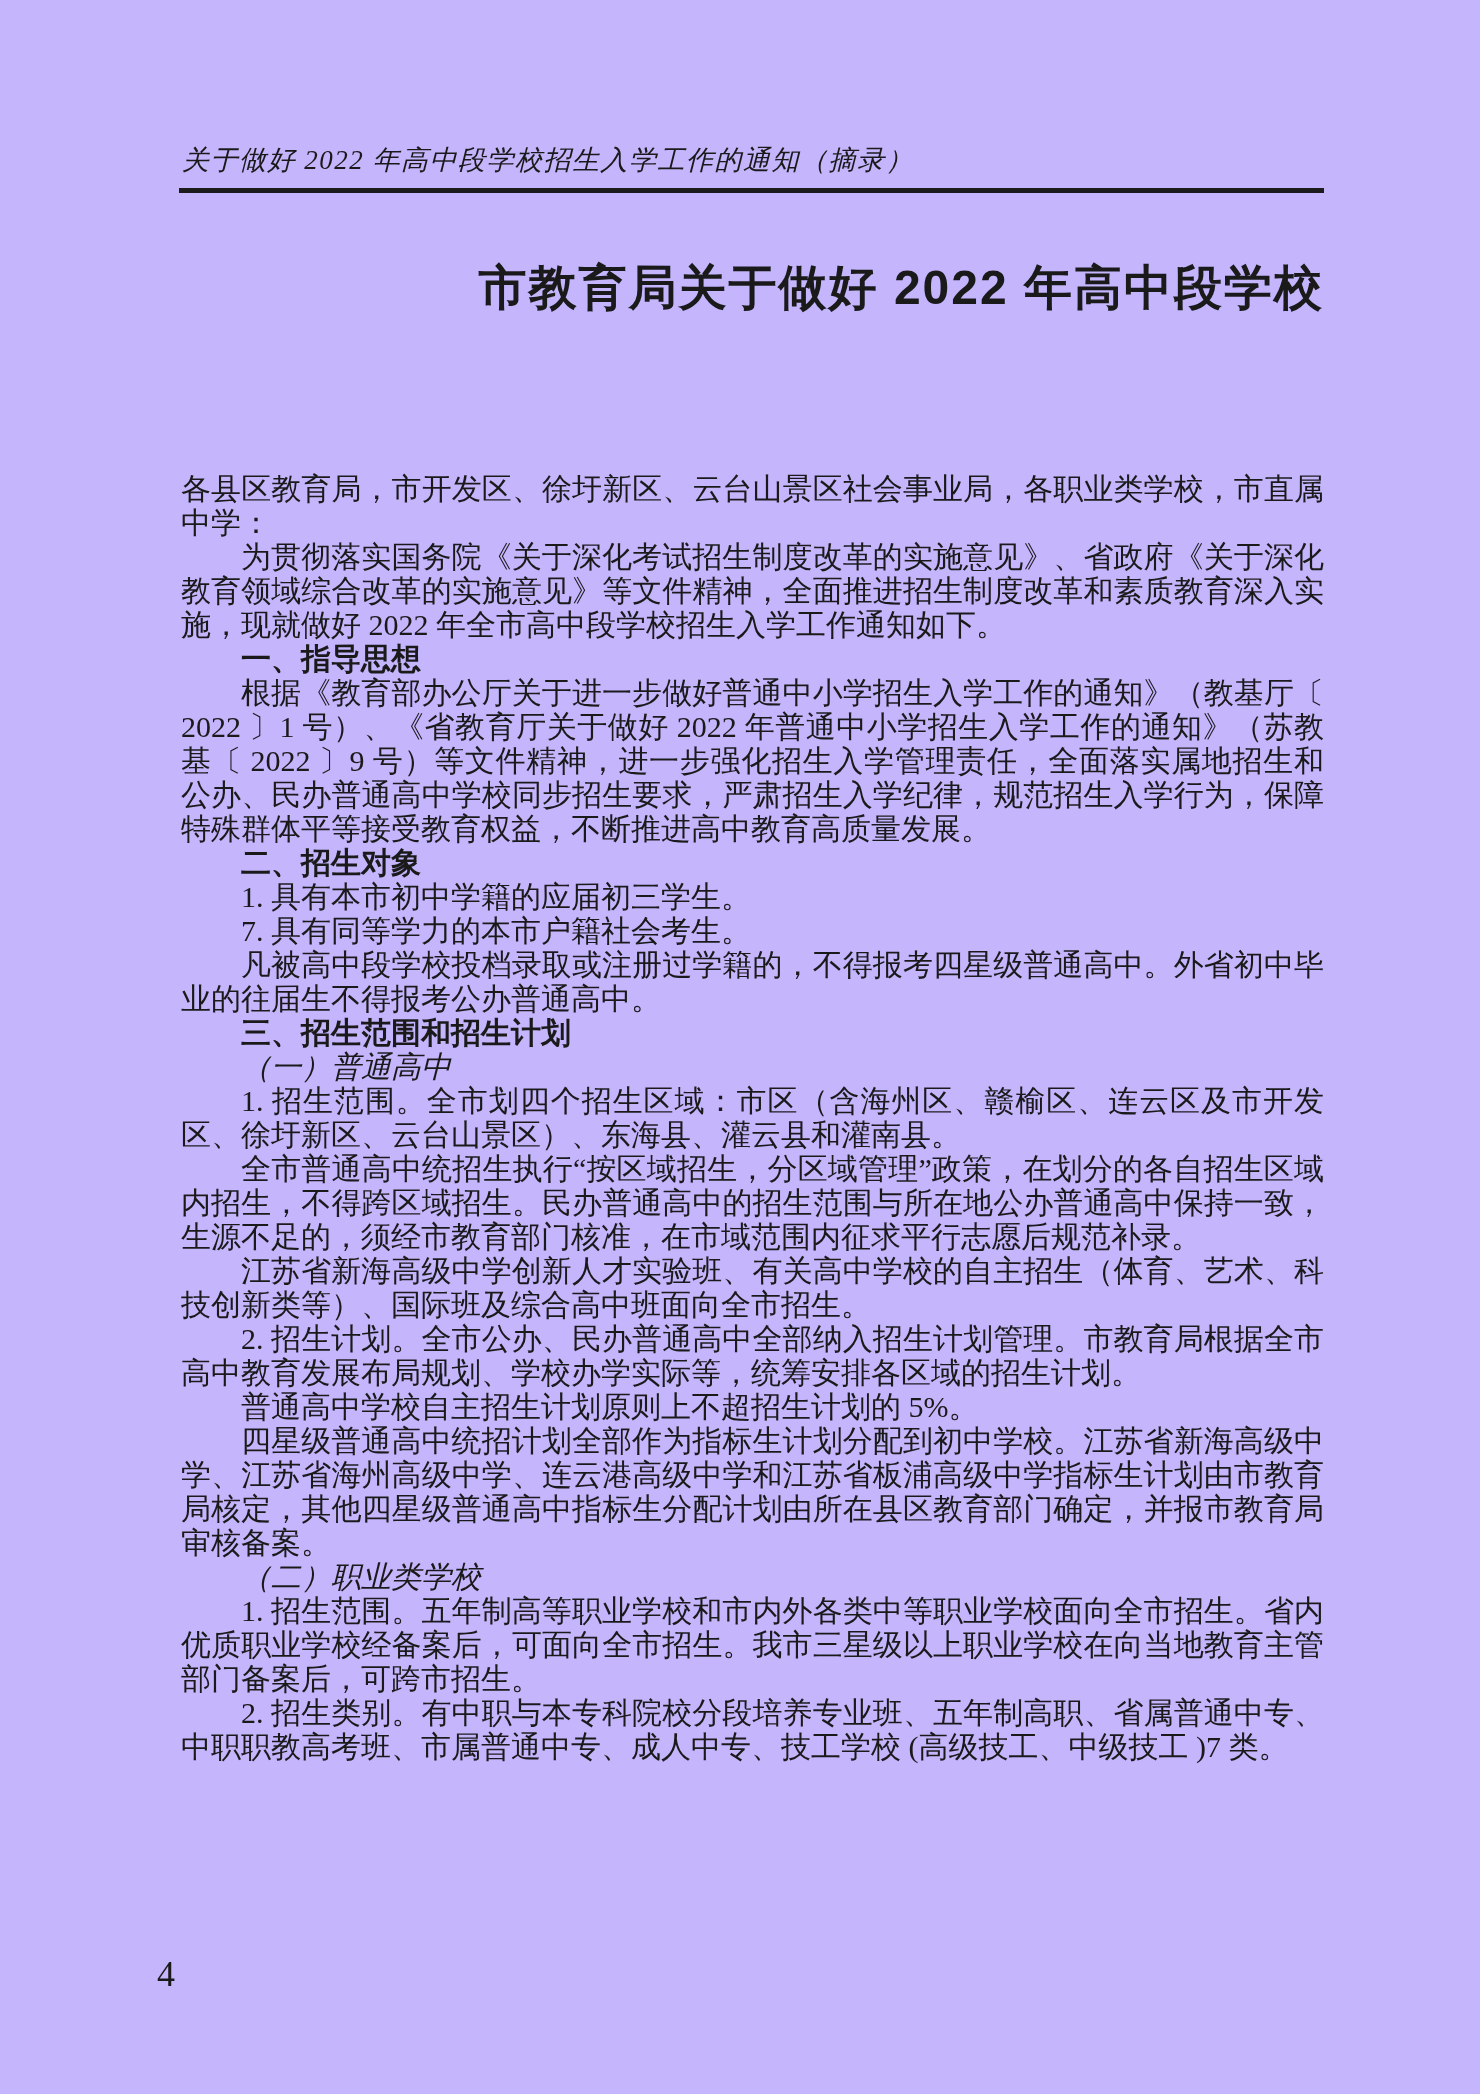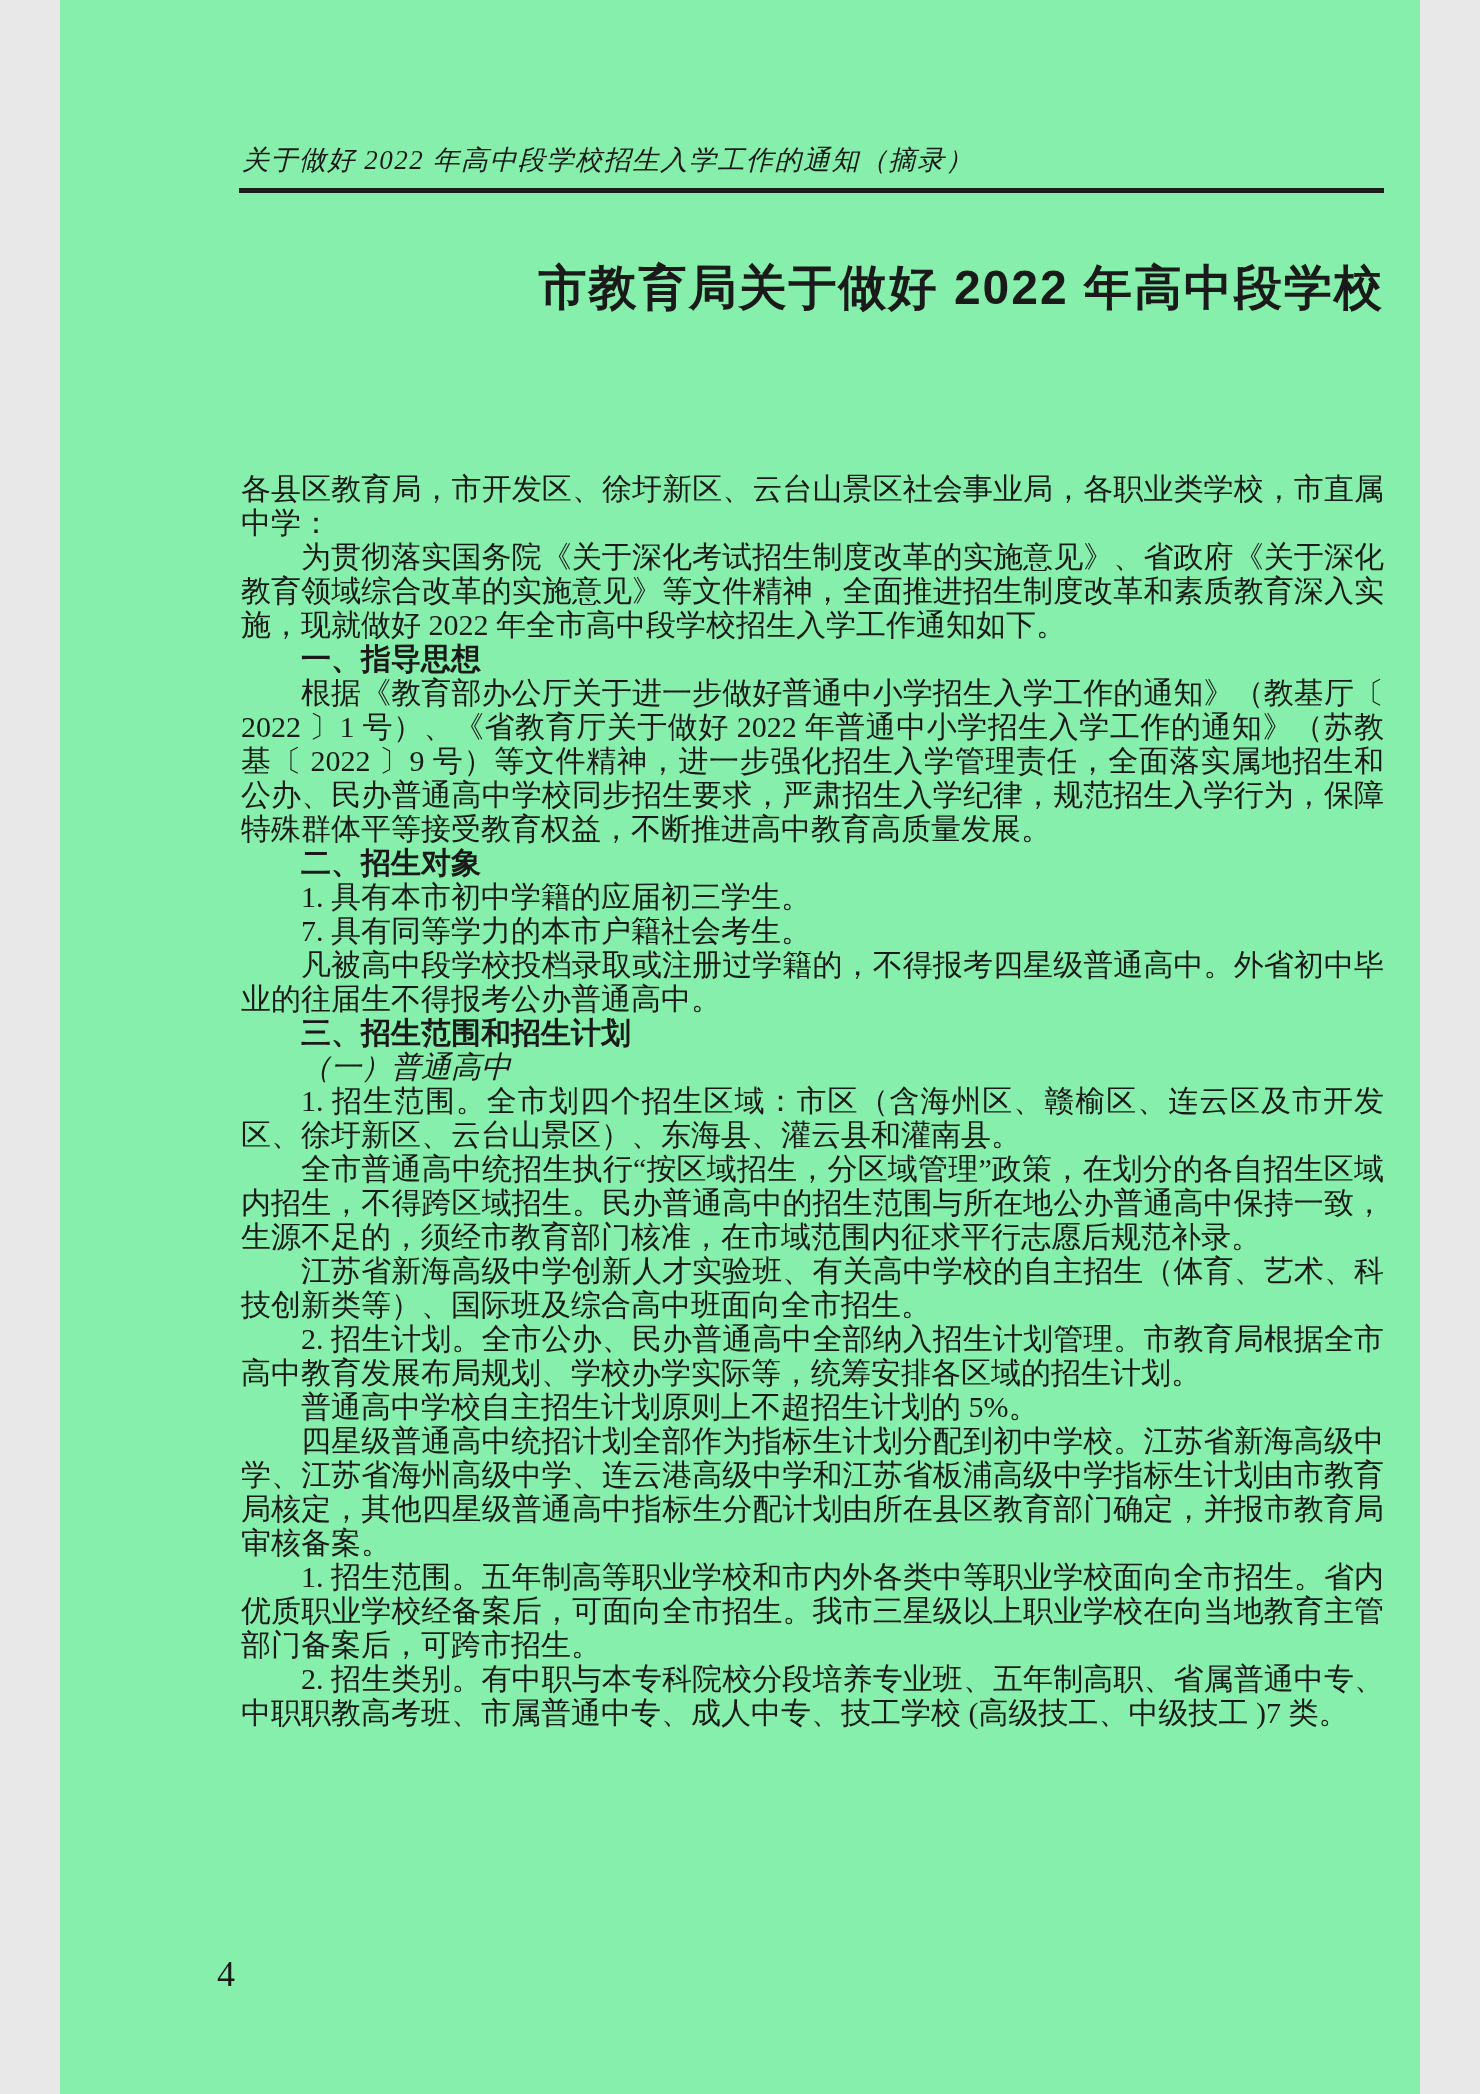--- a/index.html
+++ b/index.html
@@ -1,21 +1,21 @@
 <!DOCTYPE html>
 <html lang="zh"><head>
 <meta charset="utf-8">
 <style>
   html, body { margin: 0; padding: 0; background: #e8e8e8; }
   .page {
     position: relative;
-    width: 1360px;
+    width: 1480px;
     height: 2094px;
     margin: 0 auto;
-    background: #86efac;
+    background: #c4b5fd;
     color: #1a1a1a;
     font-family: "Liberation Serif", "DejaVu Serif", serif;
     overflow: hidden;
   }
   .running-header {
     position: absolute;
     left: 182px;
     top: 143px;
     width: 1143px;
     font-size: 27px;
@@ -109,20 +109,21 @@
     <p class="indent">全市普通高中统招生执行“按区域招生，分区域管理”政策，在划分的各自招生区域内招生，不得跨区域招生。民办普通高中的招生范围与所在地公办普通高中保持一致，生源不足的，须经市教育部门核准，在市域范围内征求平行志愿后规范补录。</p>
 
     <p class="indent">江苏省新海高级中学创新人才实验班、有关高中学校的自主招生（体育、艺术、科技创新类等）、国际班及综合高中班面向全市招生。</p>
 
     <p class="indent">2. 招生计划。全市公办、民办普通高中全部纳入招生计划管理。市教育局根据全市高中教育发展布局规划、学校办学实际等，统筹安排各区域的招生计划。</p>
 
     <p class="indent">普通高中学校自主招生计划原则上不超招生计划的 5%。</p>
 
     <p class="indent">四星级普通高中统招计划全部作为指标生计划分配到初中学校。江苏省新海高级中学、江苏省海州高级中学、连云港高级中学和江苏省板浦高级中学指标生计划由市教育局核定，其他四星级普通高中指标生分配计划由所在县区教育部门确定，并报市教育局审核备案。</p>
 
+    <p class="indent subheading">（二）职业类学校</p>
 
     <p class="indent">1. 招生范围。五年制高等职业学校和市内外各类中等职业学校面向全市招生。省内优质职业学校经备案后，可面向全市招生。我市三星级以上职业学校在向当地教育主管部门备案后，可跨市招生。</p>
 
     <p class="indent">2. 招生类别。有中职与本专科院校分段培养专业班、五年制高职、省属普通中专、中职职教高考班、市属普通中专、成人中专、技工学校 (高级技工、中级技工 )7 类。</p>
 
   </div>
 
   <div class="page-number">4</div>
 
 </div>

